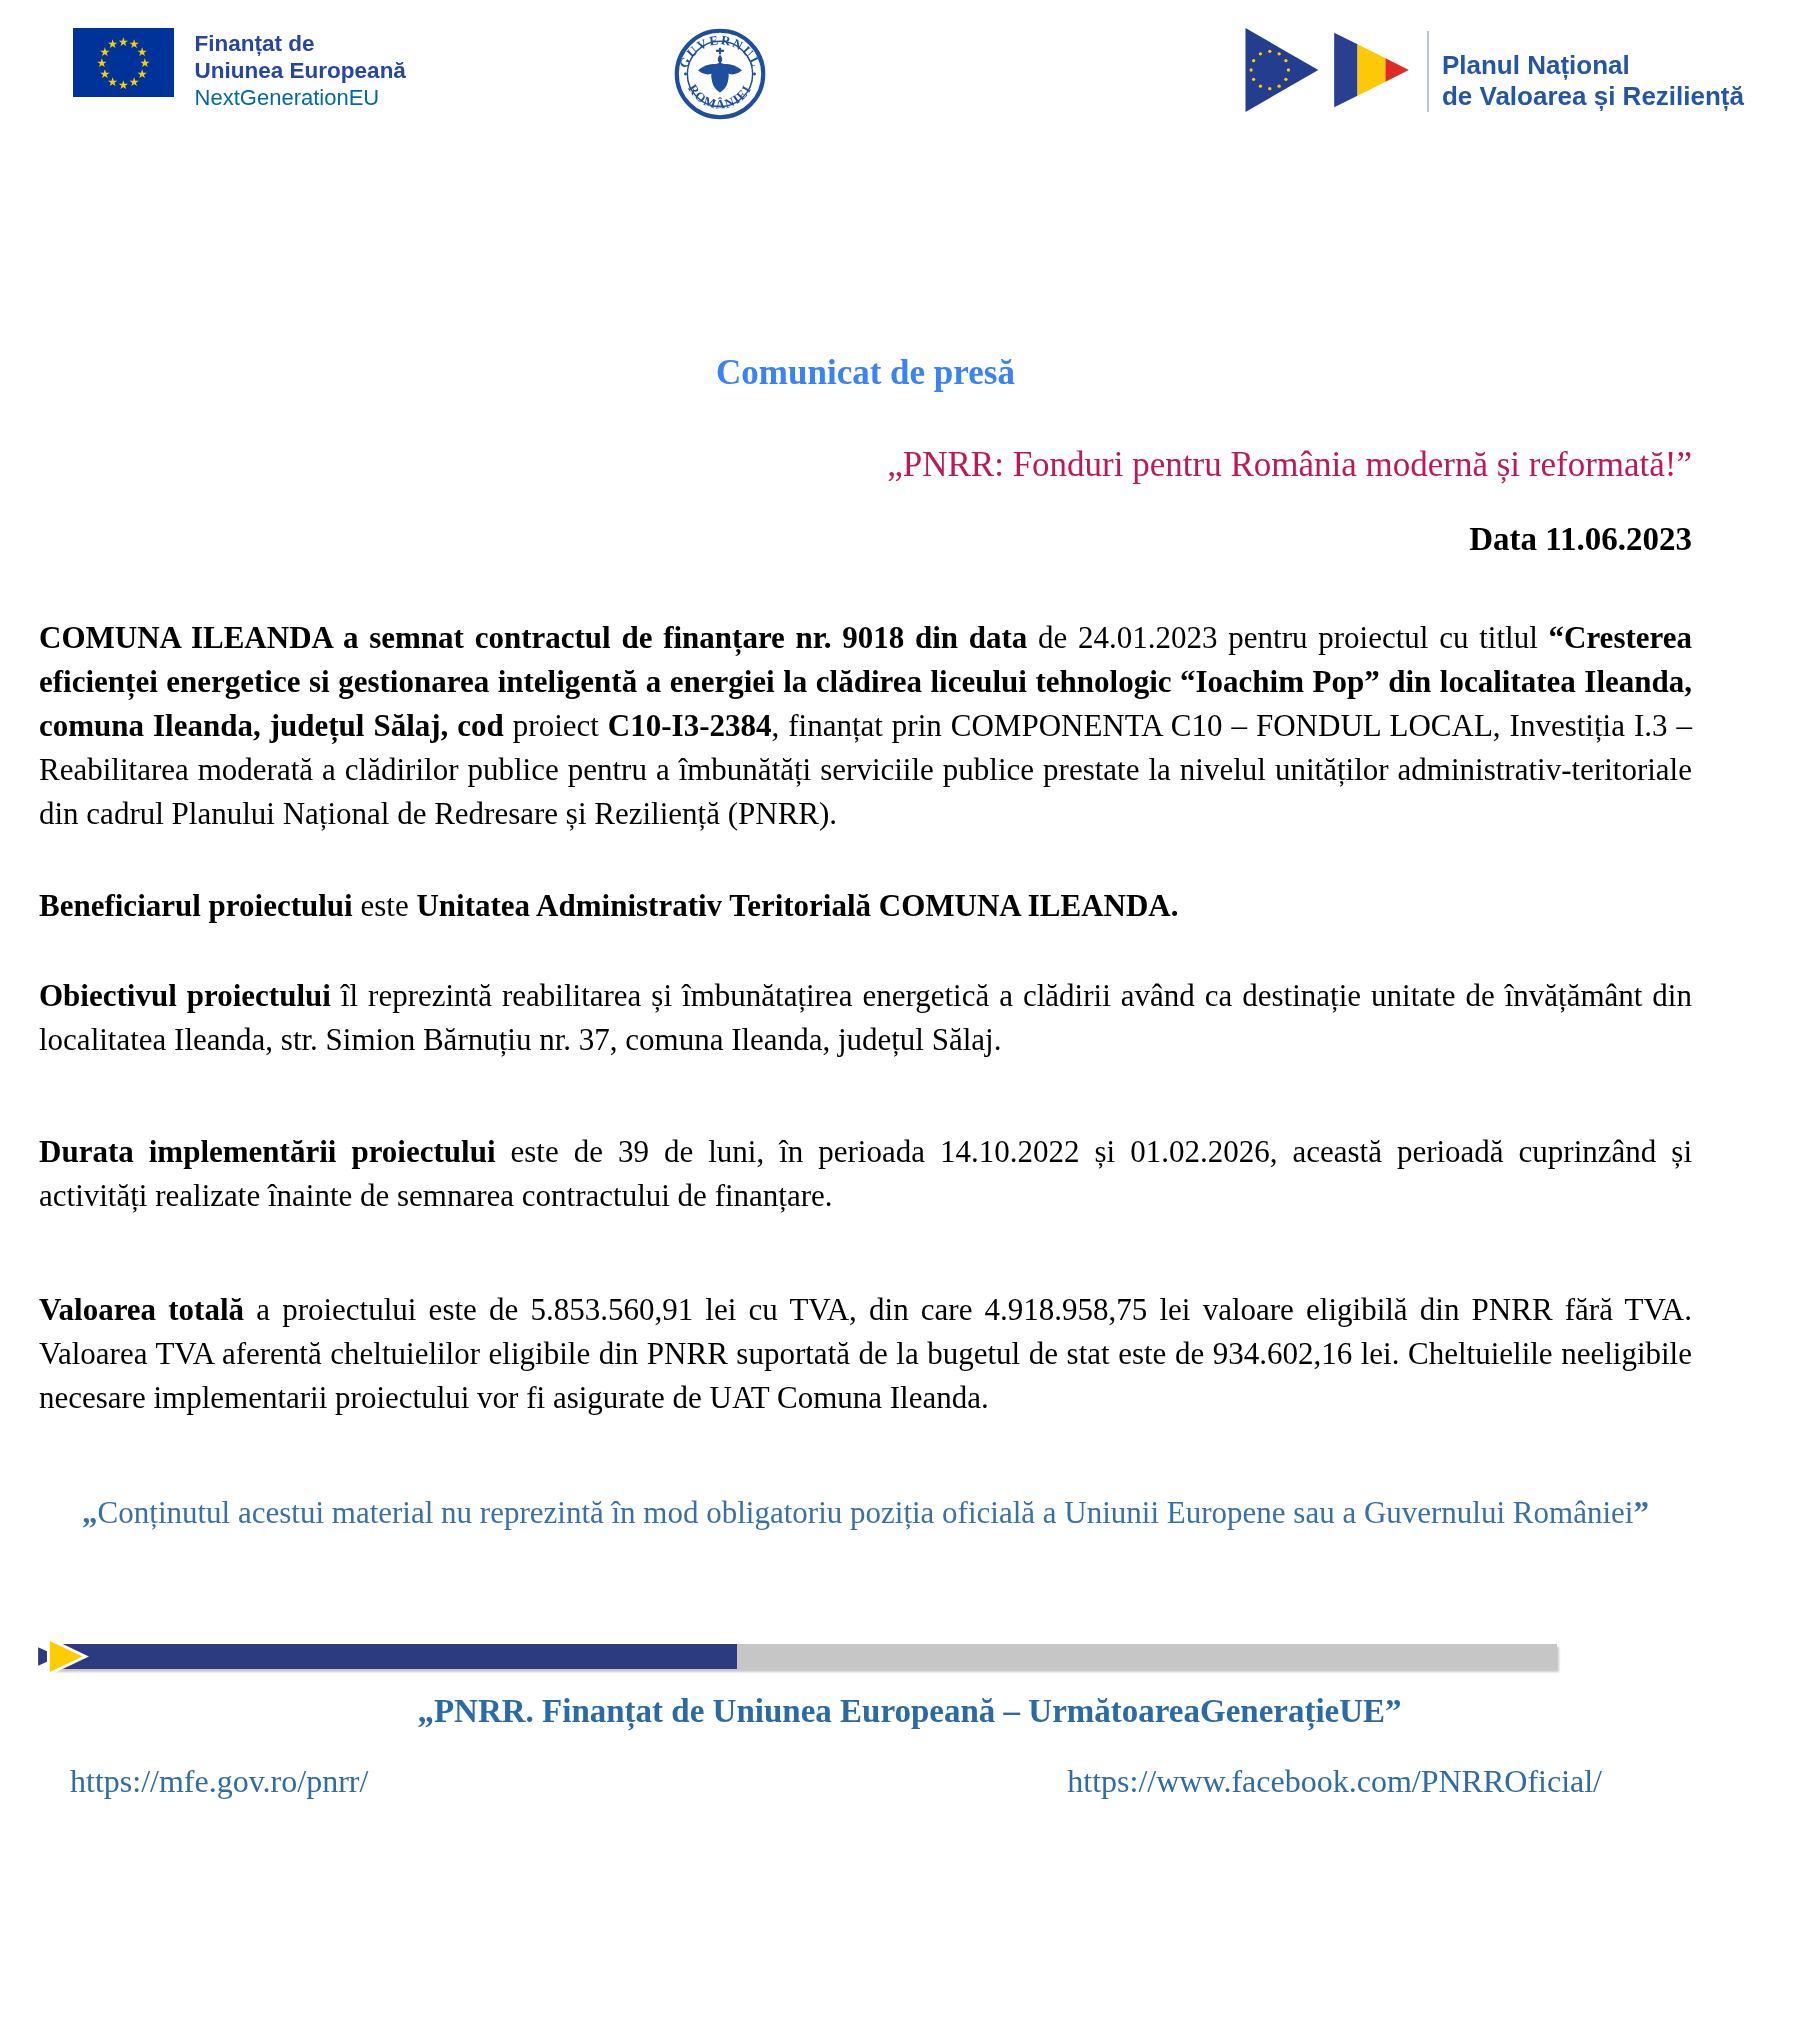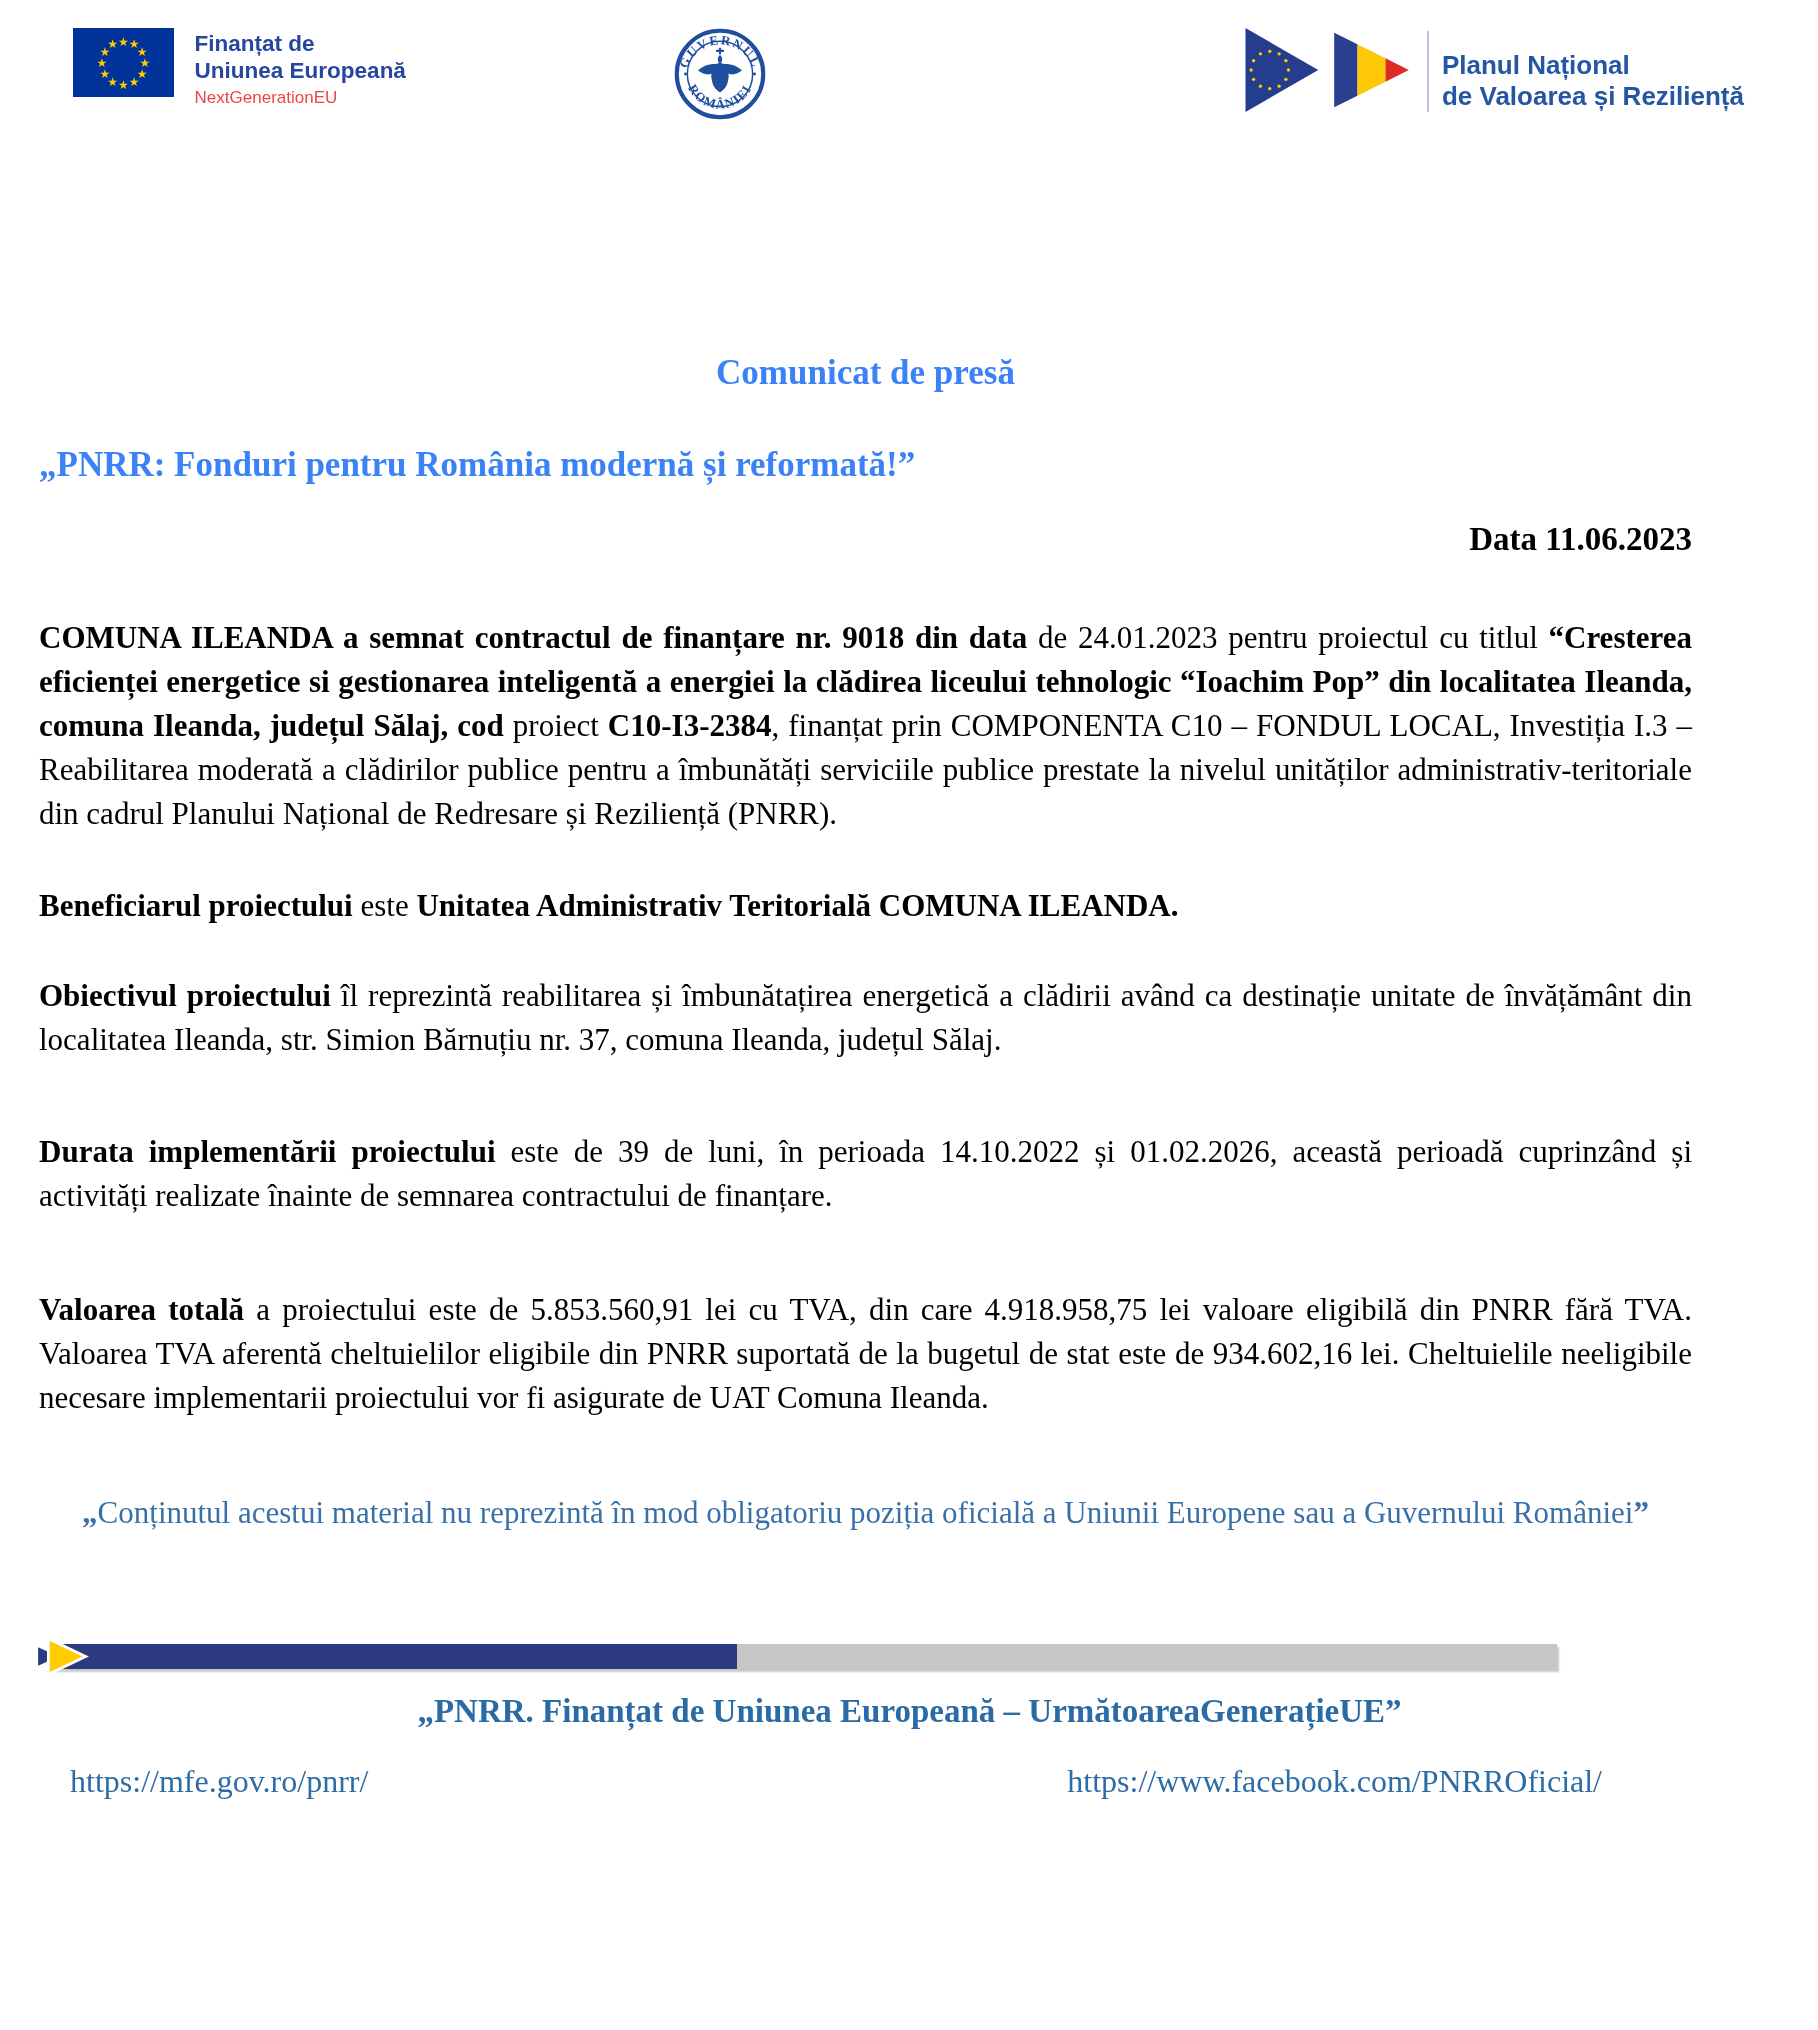--- a/index.html
+++ b/index.html
@@ -6,30 +6,30 @@
   body{width:1819px;height:2030px;overflow:hidden;font-family:"Liberation Serif",serif;color:#000;}
   .b{font-weight:bold;}
 
   
   .logos{display:flex;justify-content:space-between;align-items:flex-start;padding:28px 75px 0 73px;height:112px;}
   .eu-logo{display:flex;gap:20.6px;align-items:flex-start;}
   .eu-flag{position:relative;width:101px;height:69px;background:#003399;flex:none;}
   .eu-star{position:absolute;left:50%;top:50%;color:#FFCC00;font-size:12px;line-height:12px;font-family:"DejaVu Sans",sans-serif;}
   .eu-text{font-family:"Liberation Sans",sans-serif;padding-top:1.9px;}
   .eu-l1,.eu-l2{font-weight:bold;color:#2646A0;font-size:22.5px;line-height:27px;}
-  .eu-l3{color:#ef4444;font-size:17px;line-height:28px;}
+  .eu-l3{color:#0369a1;font-size:22px;line-height:28px;}
   .gov-logo{position:relative;left:-105px;flex:none;}
   .pnrr-logo{display:flex;align-items:flex-end;gap:13px;}
   .pnrr-text{font-family:"Liberation Sans",sans-serif;font-weight:bold;color:#2456A4;font-size:26px;line-height:31px;}
   .pnrr-divider{width:1.9px;height:81px;background:#b9c4da;}
 
   
   .content{padding:0 127px 0 39px;}
   .title{margin:212px 0 0 0;text-align:center;color:#3b82f6;font-size:35px;line-height:41px;font-weight:bold;}
-  .subtitle{margin:51px 0 0 0;text-align:left;color:#3b82f6;font-size:35px;line-height:41px;font-weight:bold;}
+  .subtitle{margin:51px 0 0 0;text-align:right;color:#be185d;font-size:35px;line-height:41px;font-weight:normal;}
   .date{margin-top:36px;text-align:right;font-weight:bold;font-size:33px;}
 
   
   .para{margin:0;font-size:31px;line-height:44px;text-align:justify;}
   .p1{margin-top:58px;}
   .p2{margin-top:48px;}
   .p3{margin-top:46px;}
   .p4{margin-top:68px;}
   .p5{margin-top:70px;}
   .disclaimer{margin:71px 0 0 0;text-align:center;color:#3A70A8;font-size:31px;line-height:44px;}

